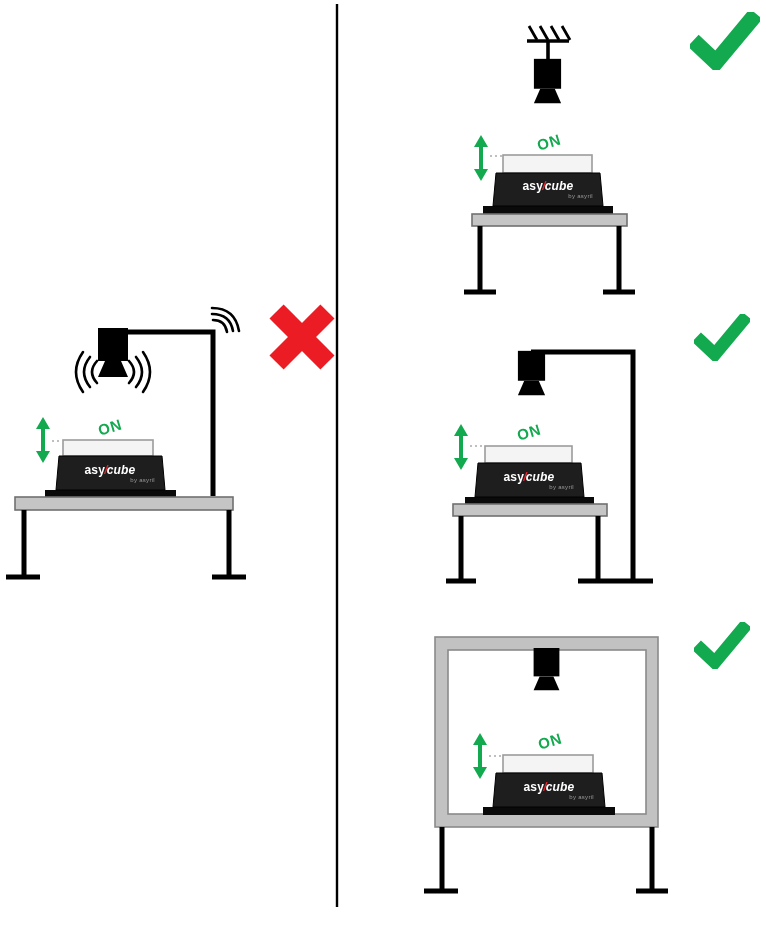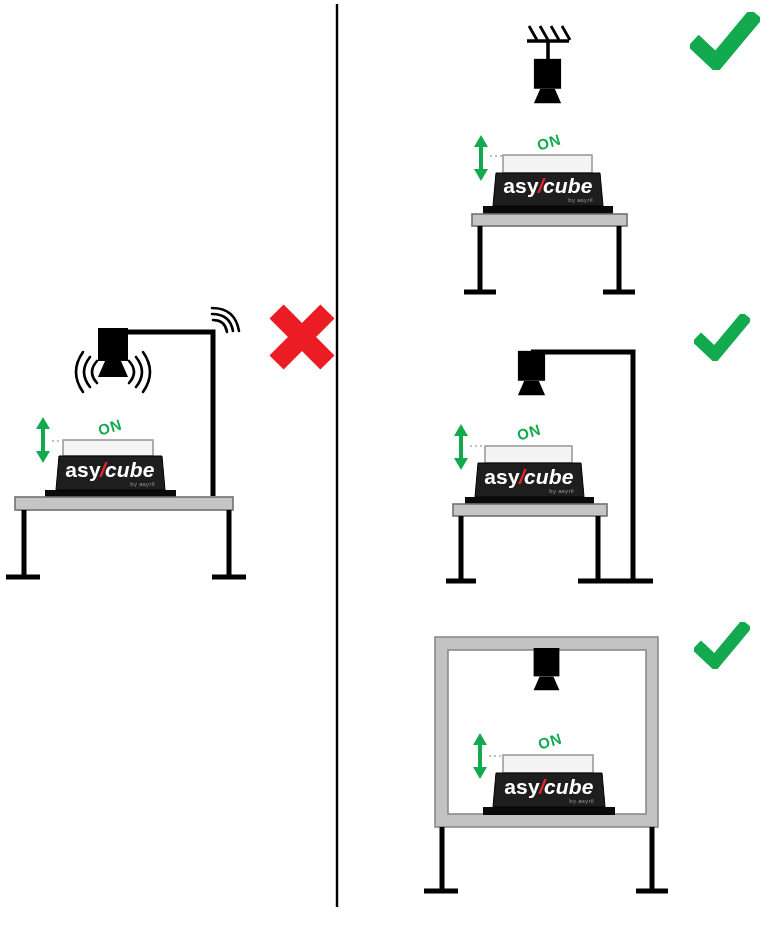--- a/index.html
+++ b/index.html
@@ -38,21 +38,21 @@
     color:#12A94F;
     font-size:15px;font-weight:bold;letter-spacing:1px;
     white-space:nowrap;
   }
   .logo{
     position:absolute;width:120px;
     transform:translate(-50%,-50%);
     text-align:center;color:#fff;line-height:1;
     pointer-events:none;
   }
-  .logo-main{font-size:21px;font-weight:bold;letter-spacing:.2px;white-space:nowrap;}
+  .logo-main{font-size:12px;font-weight:bold;letter-spacing:.2px;white-space:nowrap;}
   .logo-main .slash{color:#E8232B;font-style:italic;margin:0 -1px;}
   .logo-main .cube{font-style:italic;}
   .logo-sub{font-size:6px;color:#9A9A9A;text-align:right;padding-right:15px;margin-top:1px;letter-spacing:.3px;}
 </style>
 </head>
 <body>
 
 <div class="canvas">
 
   <svg class="scene-svg" width="766" height="926" viewBox="0 0 766 926">

